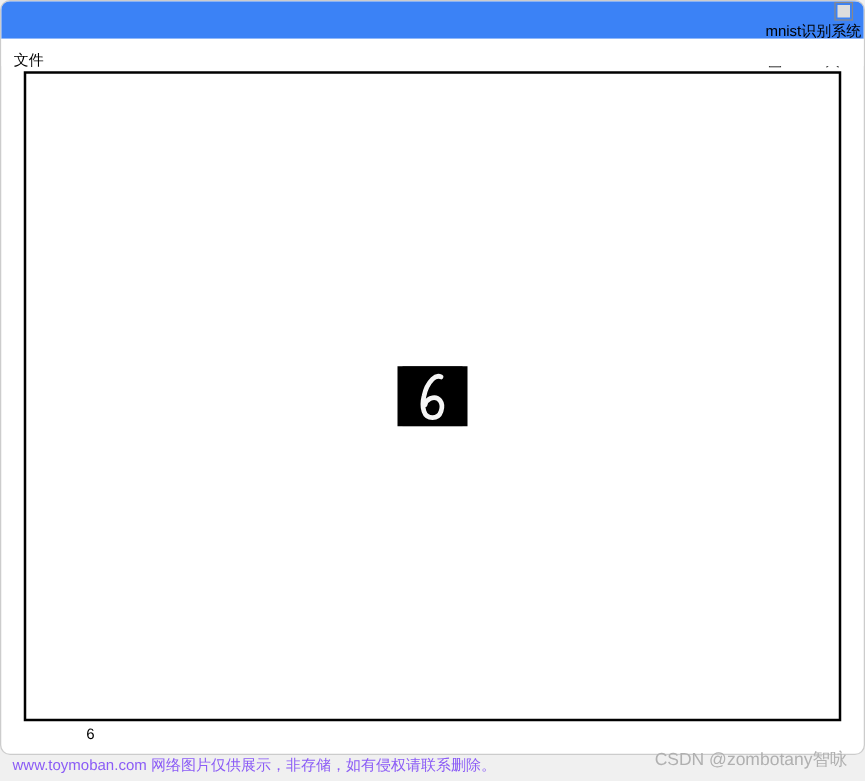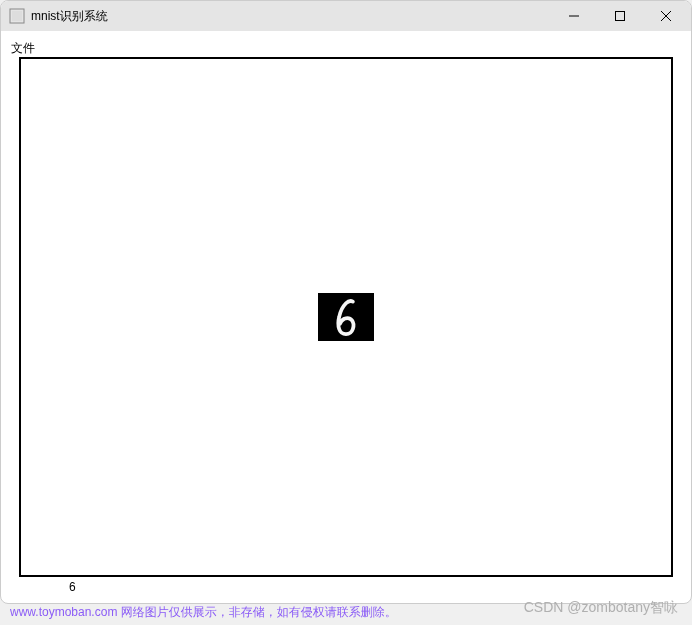--- a/index.html
+++ b/index.html
@@ -22,23 +22,24 @@
       height: 604px;
       border: 1px solid #cccccc;
       border-radius: 8px;
       overflow: hidden;
       display: flex;
       flex-direction: column;
     }
     .titlebar {
       height: 30px;
       display: flex;
-      align-items: center;
+      align-items: flex-end;
       padding: 0 2px 0 8px;
-      background: #e5e5e5;
+      background: #3b82f6;
+      flex-direction: column;
     }
     .app-icon {
       width: 16px;
       height: 16px;
       margin-right: 6px;
       flex-shrink: 0;
     }
     .title-text {
       flex: 1;
       font-size: 12px;

